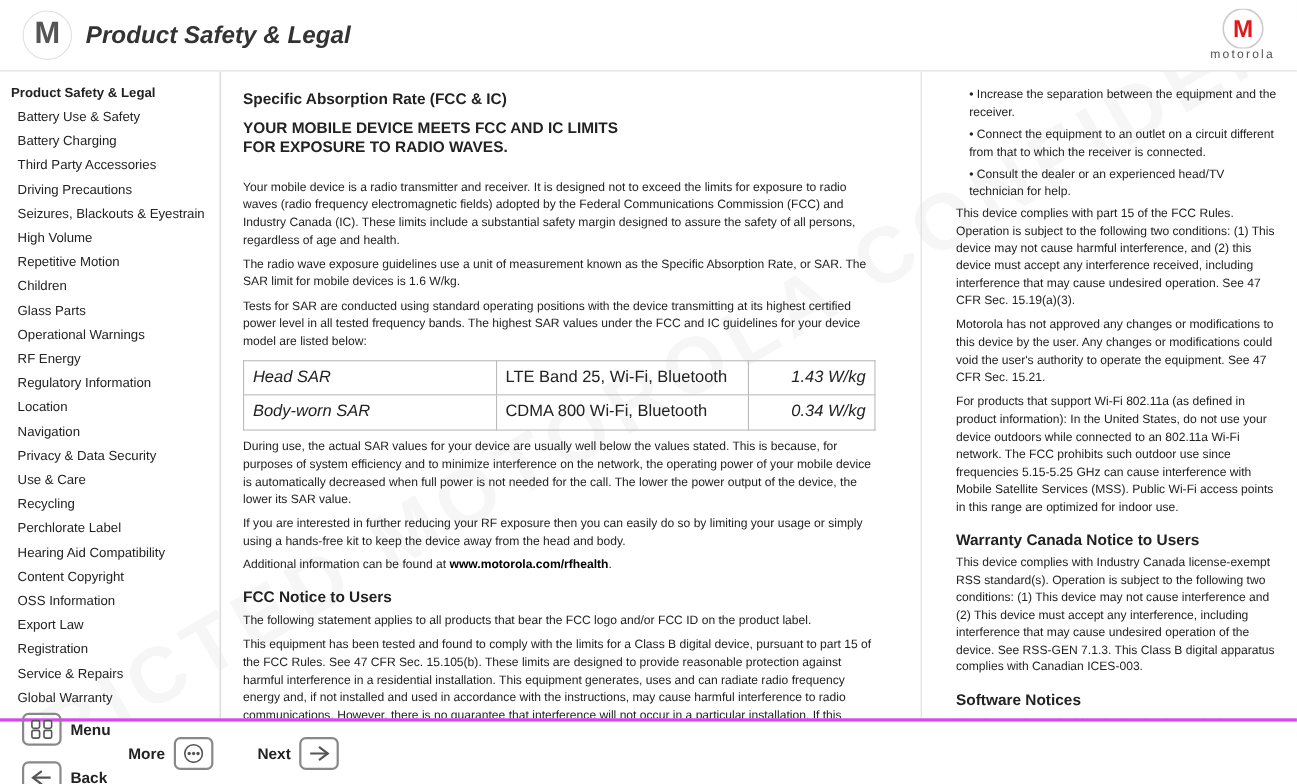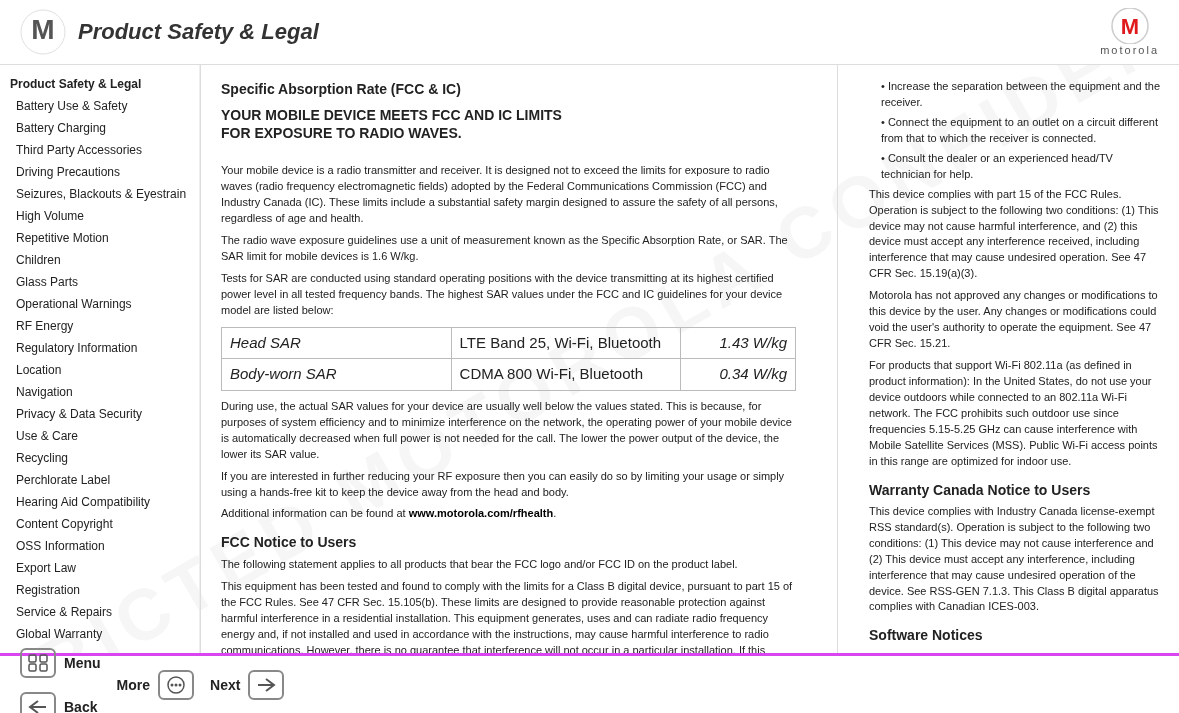--- a/index.html
+++ b/index.html
@@ -210,20 +210,21 @@
       border-radius: 6px;
       display: flex;
       align-items: center;
       justify-content: center;
       font-size: 14px;
       color: #555;
     }
     .nav-right {
       display: flex;
       align-items: center;
+      gap: 24px;
     }
     a.inline-link {
       color: #000;
       font-weight: bold;
     }
   </style>
 </head>
 <body>
 
 <div class="watermark">RESTRICTED MOTOROLA CONFIDENTIAL</div>

